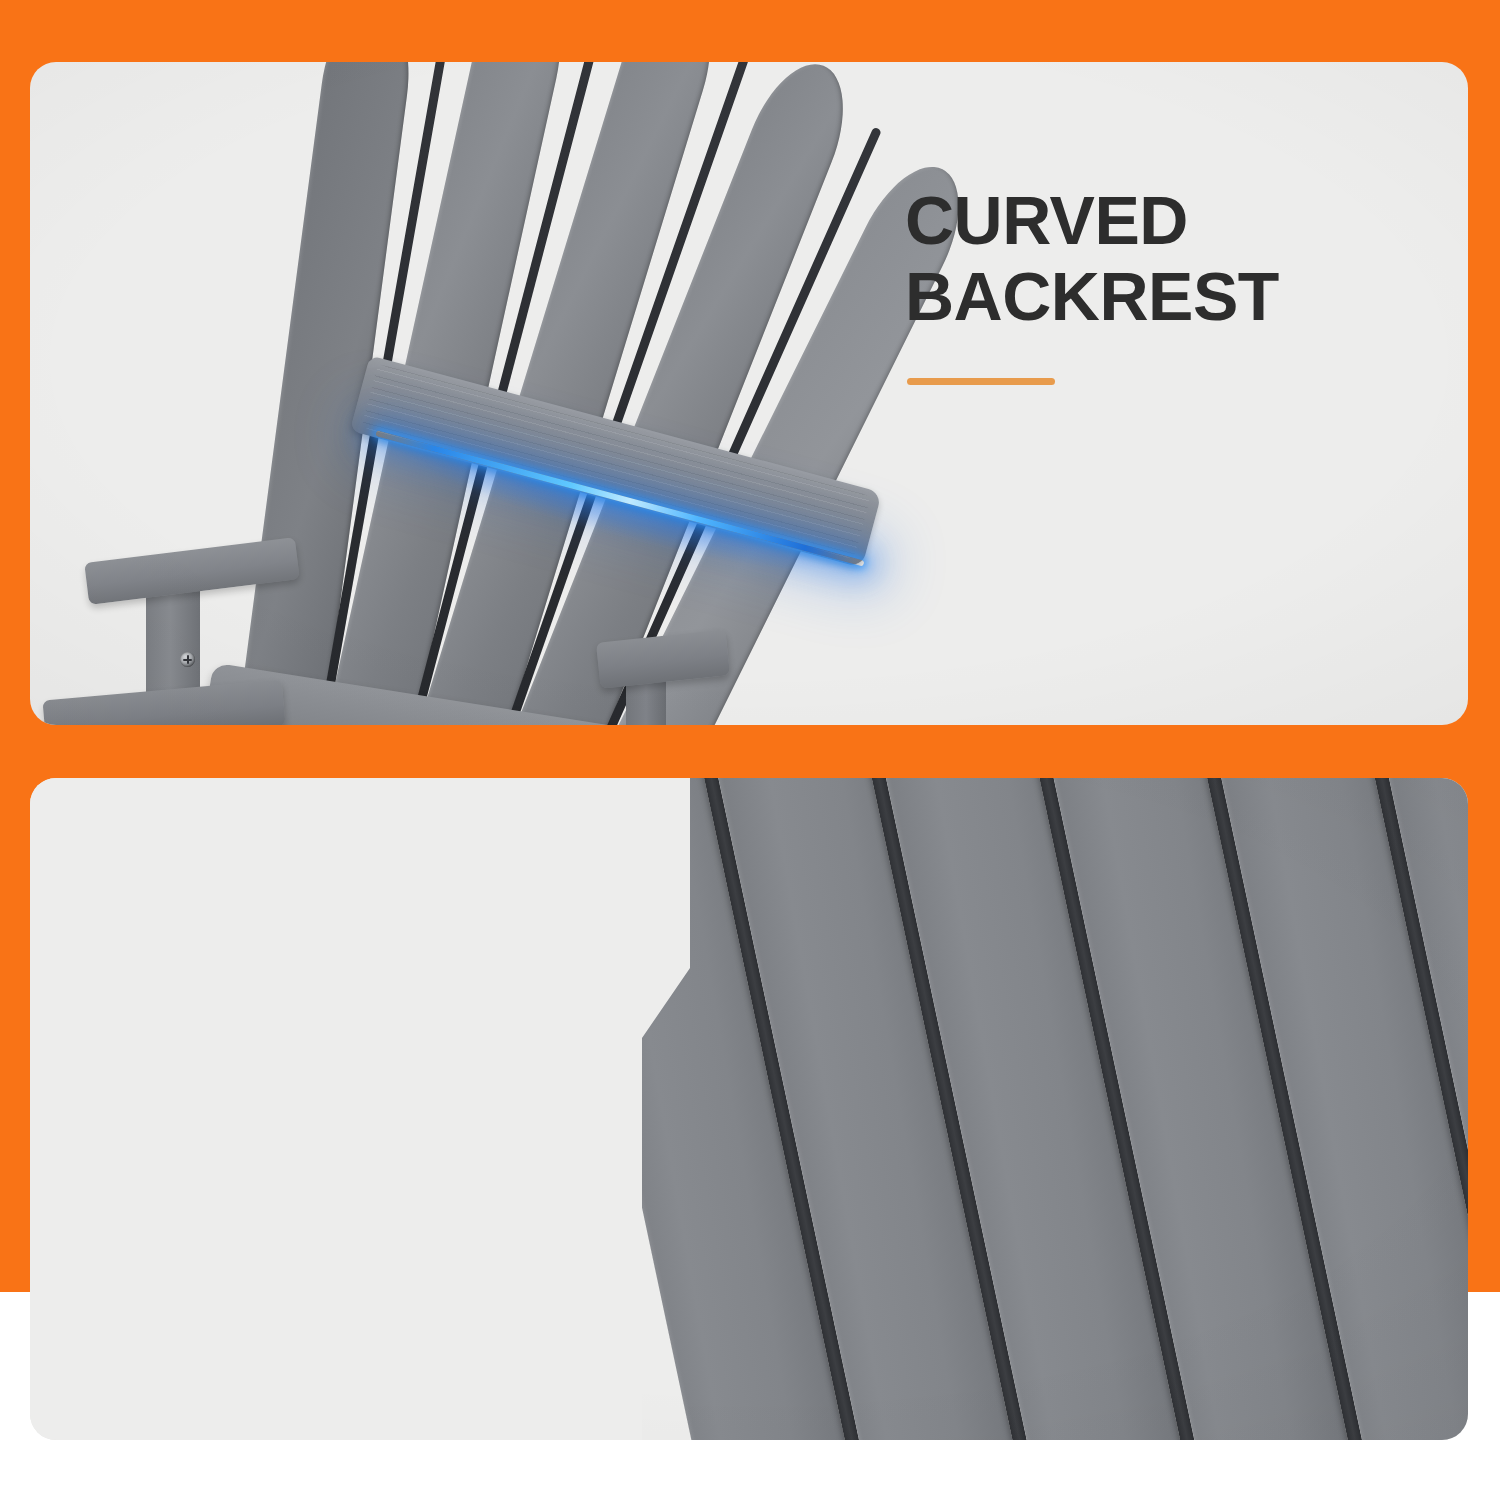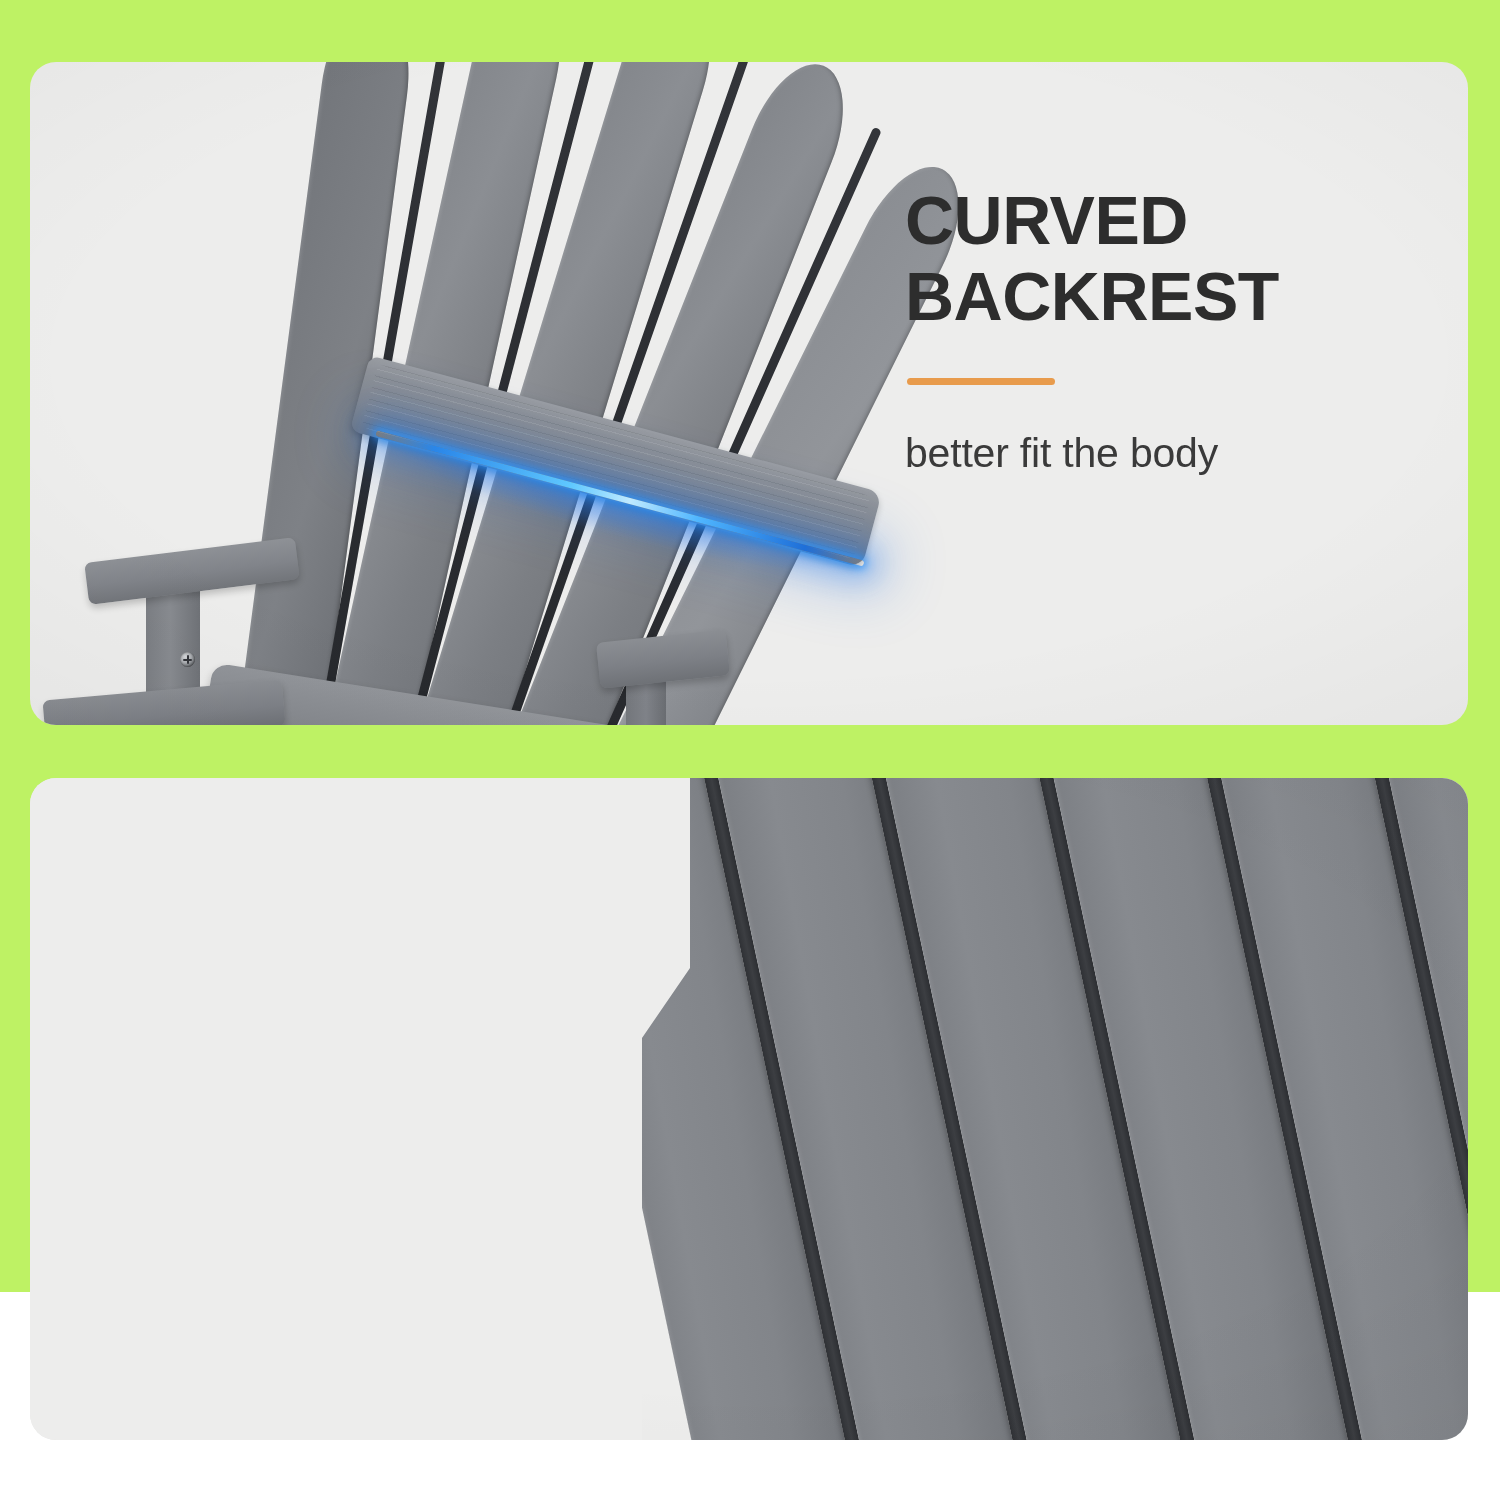--- a/index.html
+++ b/index.html
@@ -2,21 +2,21 @@
 <html><head>
 <meta charset="utf-8">
 <style>
   * { margin:0; padding:0; box-sizing:border-box; }
   html,body{
     width:1500px; height:1500px;
     background:#ffffff;
     font-family:"Liberation Sans", sans-serif;
     overflow:hidden;
   }
-  #stage{ position:relative; width:1500px; height:1292px; background:#bef264; }
+  #stage{ position:relative; width:1500px; height:1292px; background:#f97316; }
 
   
   .panel{
     position:absolute;
     background:#ededec;
     border-radius:26px;
     overflow:hidden;
   }
   #panel-top{ left:30px; top:62px; width:1438px; height:663px; }
   #panel-bottom{ left:30px; top:778px; width:1438px; height:662px; }
@@ -300,21 +300,20 @@
       <div id="arm-right" class="grain"></div>
 
       <div class="vignette"></div>
     </div>
   </div>
 
   <div class="textblock" id="text-top">
     <div class="headline">CURVED
 BACKREST</div>
     <div class="rule"></div>
-    <div class="subline">better fit the body</div>
   </div>
 
   <div class="panel" id="panel-bottom">
     <div id="art-bottom">
 
       <div id="back-field">
         <div class="bslat grain" style="left:0px;"></div>
         <div class="bseam" style="left:150px;"></div>
         <div class="bslat grain" style="left:164px;"></div>
         <div class="bseam" style="left:314px;"></div>

